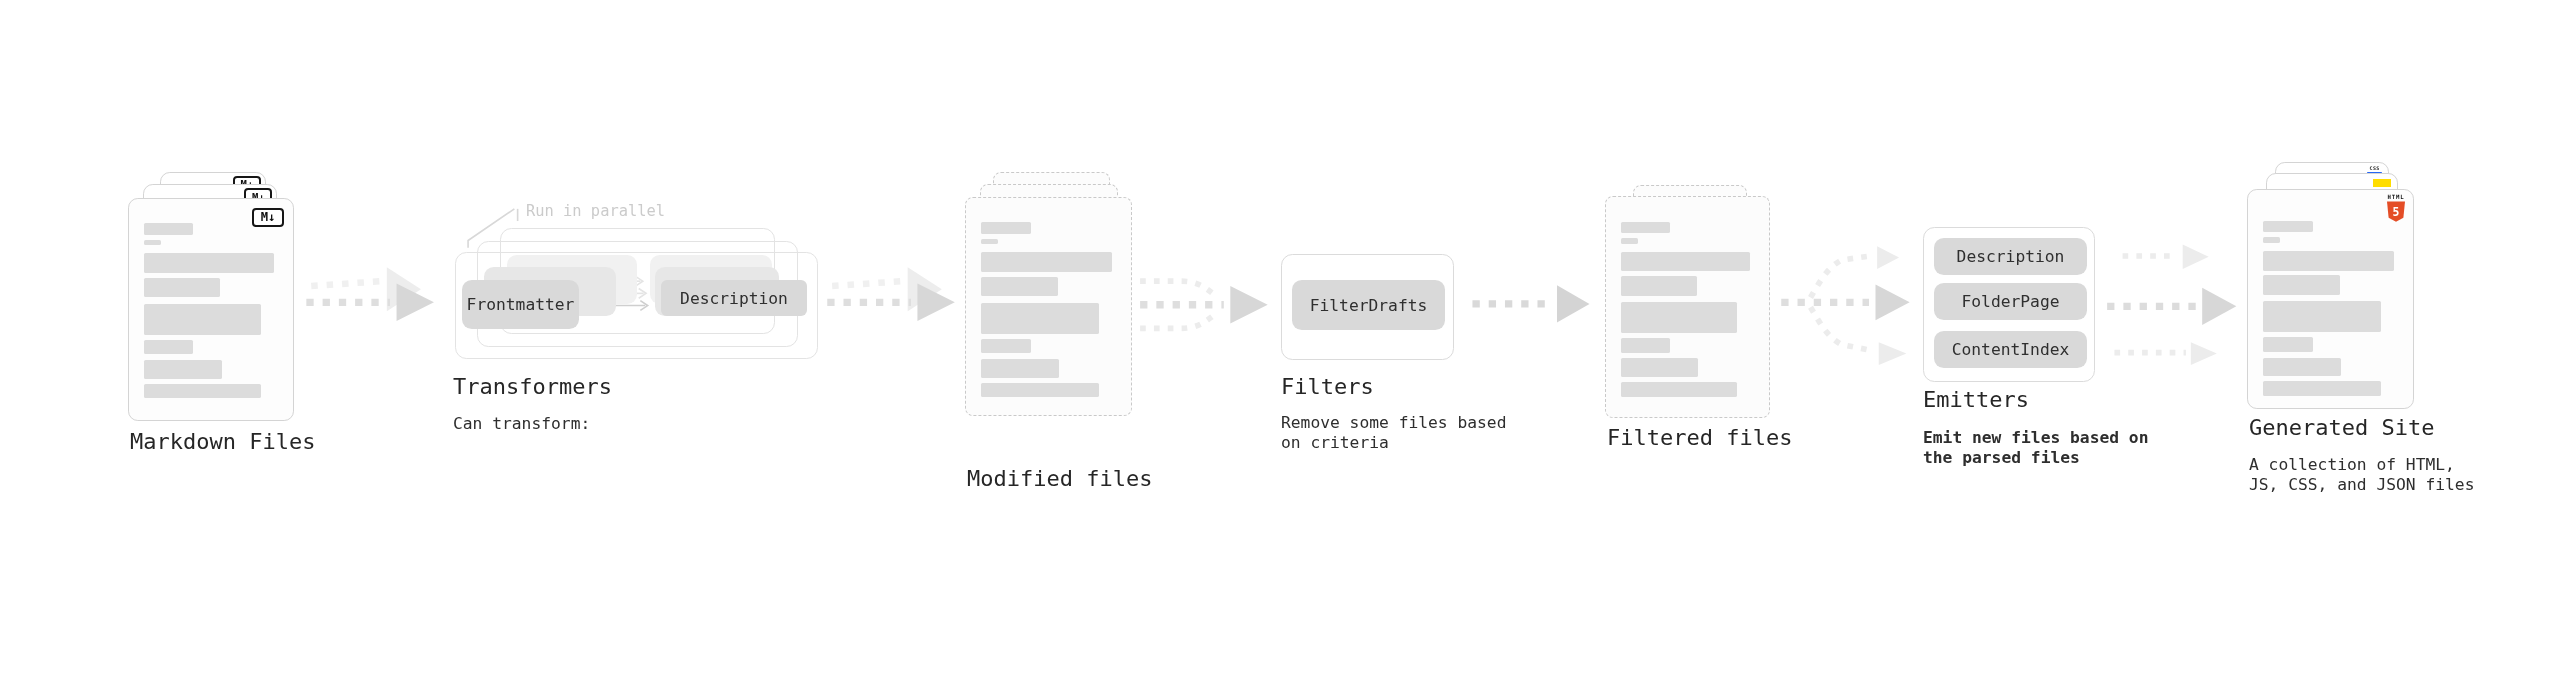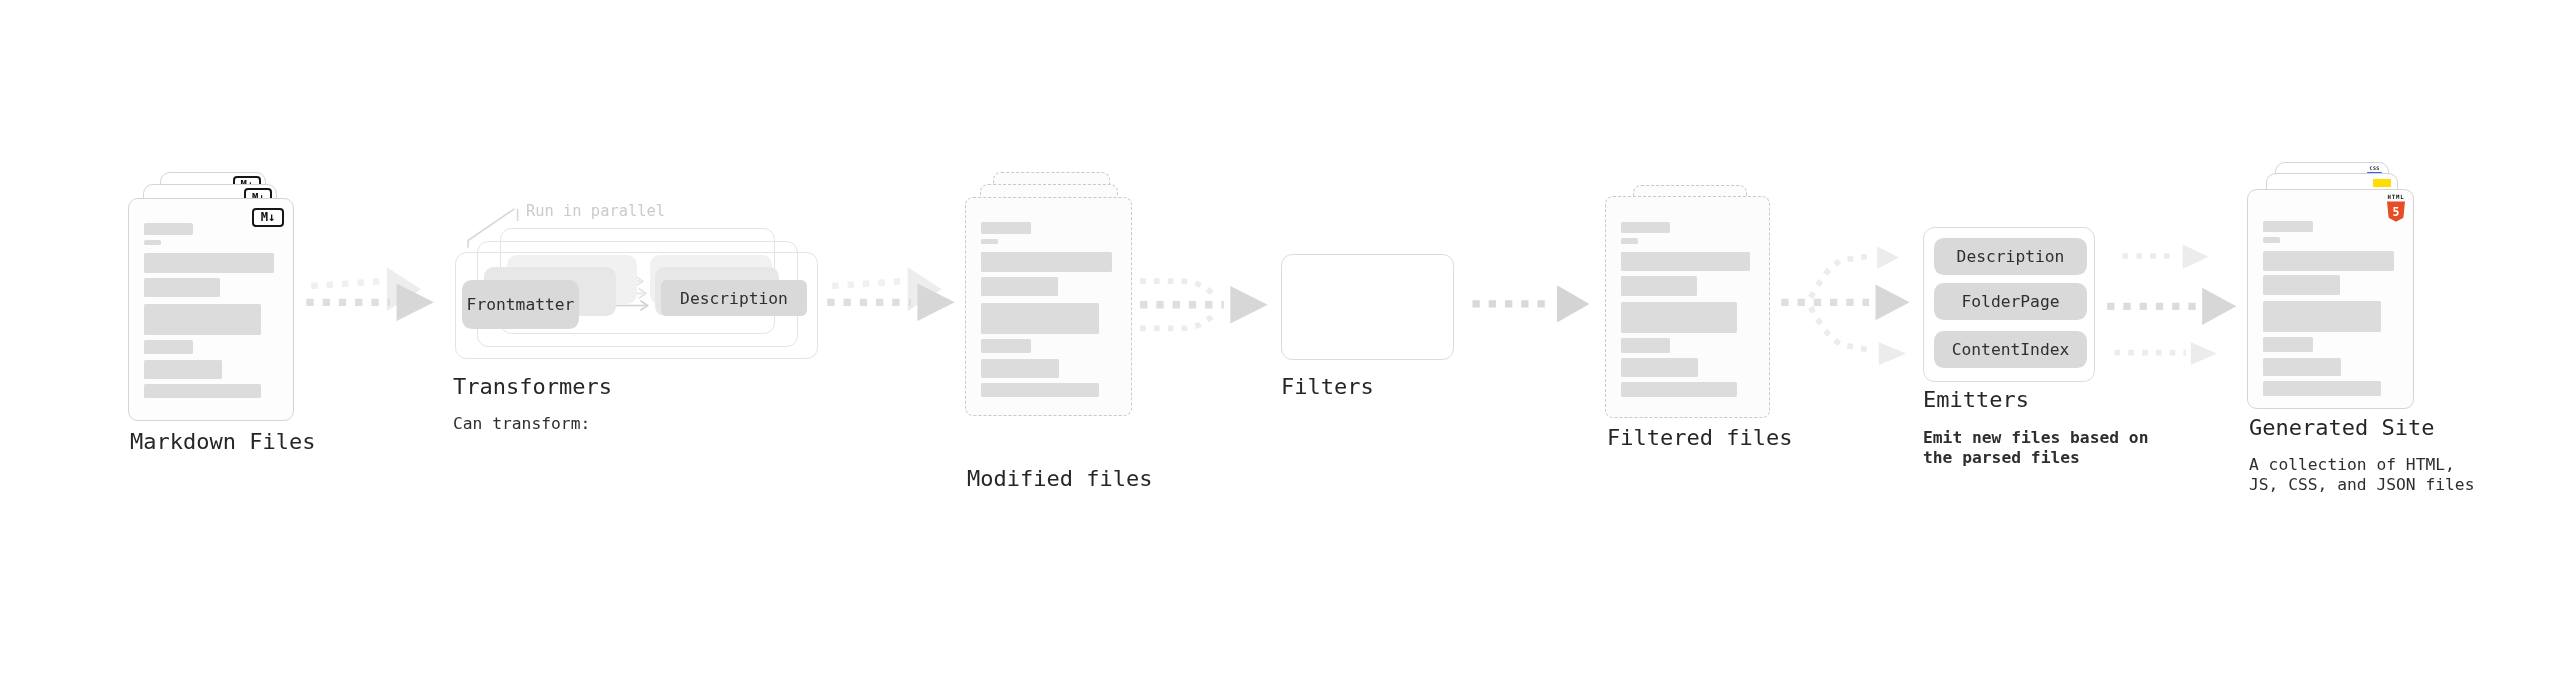--- a/index.html
+++ b/index.html
@@ -164,21 +164,24 @@
         <div class="bar" style="width:87%;height:31px;margin-top:6.5px;"></div>
         <div class="bar" style="width:37%;height:14.6px;margin-top:4.9px;"></div>
         <div class="bar" style="width:58%;height:18.7px;margin-top:5.7px;"></div>
         <div class="bar" style="width:87%;height:14.6px;margin-top:4.9px;"></div>
       </div>
     </div>
   </div>
   <div class="title" style="left:967px;top:427px;margin-top:40px;">Modified files</div>
 
   <div class="fbox stage" style="left:1281px;top:254px;width:173px;height:106px;"></div>
+  <div class="pill stage" style="left:1292px;top:280px;width:153px;height:50px;">FilterDrafts</div>
   <div class="title" style="left:1281px;top:375px;">Filters</div>
+  <div class="desc" style="left:1281px;top:413px;">Remove some files based
+on criteria</div>
 
   <div class="abs stage" style="left:1605px;top:185px;width:165px;height:233px;">
     <div class="card dashed" style="left:28.4px;top:0;width:114px;height:81px;"></div>
     <div class="card dashed" style="left:0;top:11.4px;width:165px;height:222px;">
       <div class="skel">
         <div class="bar" style="width:37%;height:11.4px;"></div>
         <div class="bar" style="width:13%;height:5.7px;margin-top:4.9px;"></div>
         <div class="bar" style="width:97%;height:19.5px;margin-top:8.1px;"></div>
         <div class="bar" style="width:57%;height:19.5px;margin-top:4.9px;"></div>
         <div class="bar" style="width:87%;height:31px;margin-top:6.5px;"></div>

